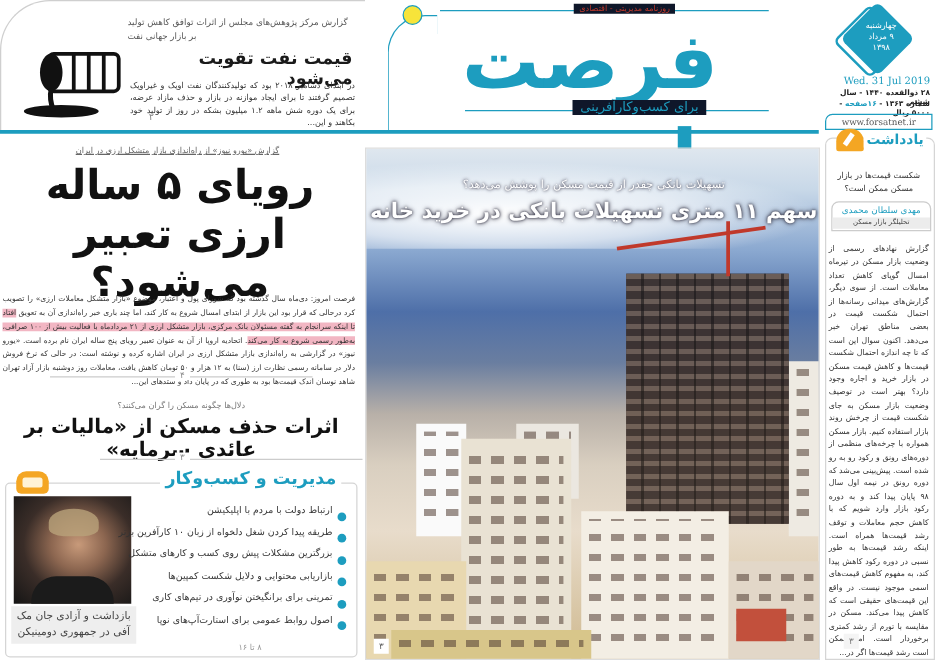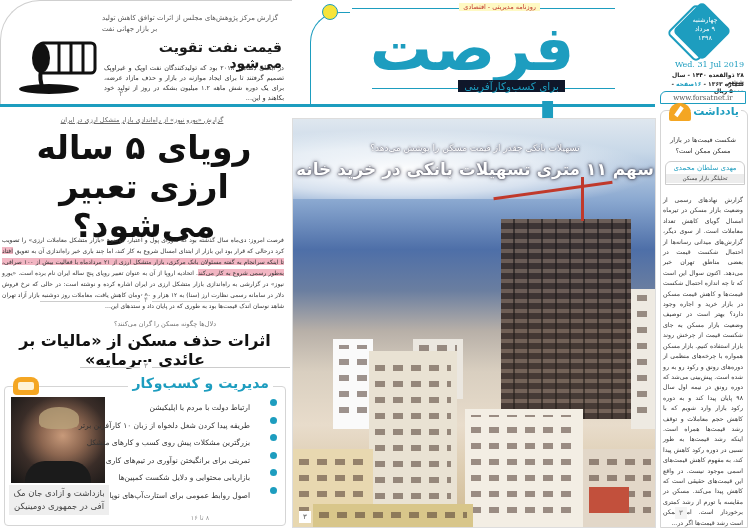--- a/index.html
+++ b/index.html
@@ -16,21 +16,21 @@
   .teaser .kicker { position: absolute; right: 10px; top: 12px; width: 180px; font-size: 7px; color: #555; text-align: left; line-height: 11px; }
   .teaser .title { position: absolute; right: 10px; top: 38px; width: 180px; font-size: 14px; font-weight: bold; color: #1a1a1a; text-align: right; }
   .teaser .body { position: absolute; right: 8px; top: 62px; width: 180px; font-size: 6.5px; line-height: 10px; color: #333; text-align: justify; }
   .teaser .pgnum { position: absolute; left: 118px; top: 88px; font-size: 8px; color: #888; }
   .top-rule { position: absolute; left: 0; top: 104px; width: 655px; height: 3px; background: #1d9dbf; }
 
   
   .masthead { position: absolute; left: 292px; top: 0; width: 363px; height: 104px; }
   .masthead .deco-line { position: absolute; left: 18px; top: 12px; width: 2px; height: 92px; border-left: 1.5px solid #1d9dbf; border-top: 1.5px solid #1d9dbf; border-top-left-radius: 30px; width: 40px; }
   .masthead .sun { position: absolute; left: 30px; top: 4px; width: 16px; height: 16px; border-radius: 50%; background: #f7e43a; border: 1.5px solid #1d9dbf; }
-  .masthead .tagline-top { position: absolute; right: 115px; top: 3px; font-size: 6.5px; color: #c0392b; background: #fef9c3; padding: 0 4px; }
+  .masthead .tagline-top { position: absolute; right: 115px; top: 3px; font-size: 6.5px; color: #c0392b; background: #0f172a; padding: 0 4px; }
   .masthead .tagline-top-line { position: absolute; left: 60px; right: 40px; top: 8px; height: 1px; background: #1d9dbf; }
   .masthead .logo { position: absolute; left: 20px; top: 10px; width: 320px; font-size: 62px; font-weight: bold; color: #1d9dbf; text-align: center; letter-spacing: -2px; line-height: 78px; }
   .masthead .tagline-bottom { position: absolute; right: 90px; top: 80px; font-size: 10.5px; color: #1d9dbf; background: #0f172a; padding: 0 6px; }
   .masthead .tagline-bottom-line { position: absolute; left: 80px; right: 40px; top: 88px; height: 1px; background: #1d9dbf; }
 
   
   .dateblock { position: absolute; left: 655px; top: 0; width: 95px; height: 104px; }
   .dateblock .diamond { position: absolute; left: 26px; top: 10px; width: 42px; height: 42px; background: #1d9dbf; transform: rotate(45deg); border-radius: 5px; }
   .dateblock .diamond-back { position: absolute; left: 20px; top: 12px; width: 42px; height: 42px; border: 2px solid #1d9dbf; transform: rotate(45deg); border-radius: 5px; }
   .dateblock .dtext { position: absolute; left: 20px; top: 16px; width: 60px; text-align: center; color: #fff; font-size: 6.5px; line-height: 9px; }
@@ -41,36 +41,36 @@
   .dateblock .url { position: absolute; right: 4px; top: 91px; width: 86px; height: 13px; border: 1px solid #1d9dbf; border-radius: 6px 0 0 0; font-size: 7px; color: #555; font-family: "DejaVu Serif", serif; direction: ltr; text-align: center; line-height: 12px; }
 
   
   .lead { position: absolute; left: 0; top: 110px; width: 290px; height: 260px; }
   .lead .kicker { position: absolute; right: 8px; top: 6px; width: 280px; text-align: center; font-size: 6.5px; color: #666; text-decoration: underline; }
   .lead .headline { position: absolute; right: 6px; top: 18px; width: 280px; text-align: center; font-size: 33px; font-weight: bold; line-height: 39px; color: #111; }
   .lead .body { position: absolute; right: 6px; top: 124px; width: 282px; font-size: 6px; line-height: 11px; color: #333; text-align: justify; }
   .lead .hl { background: #f2b6c3; }
   .lead .pgline { position: absolute; left: 40px; right: 40px; top: 191px; height: 1px; background: #ccc; }
   .lead .pgnum { position: absolute; left: 140px; top: 186px; font-size: 7px; color: #888; background: #fff; padding: 0 4px; }
-  .sub-kicker { position: absolute; left: 0; top: 320px; width: 290px; text-align: center; font-size: 6.5px; color: #777; margin-left: 20px; }
+  .sub-kicker { position: absolute; left: 0; top: 320px; width: 290px; text-align: center; font-size: 6.5px; color: #777; }
   .sub-headline { position: absolute; left: 0; top: 331px; width: 290px; text-align: center; font-size: 16px; font-weight: bold; color: #111; }
   .sub-pgline { position: absolute; left: 40px; right: 460px; top: 367px; height: 1px; background: #ccc; width: 210px; }
   .sub-pgnum { position: absolute; left: 140px; top: 362px; font-size: 7px; color: #888; background: #fff; padding: 0 4px; }
 
   
   .biz { position: absolute; left: 4px; top: 386px; width: 282px; height: 140px; background: #fff; border: 1px solid #d5d5d5; border-radius: 4px; }
   .biz .bag-icon { position: absolute; left: 8px; top: -10px; width: 26px; height: 18px; background: #f4a623; border-radius: 8px 8px 4px 4px; }
   .biz .bag-icon::after { content: ""; position: absolute; left: 5px; top: 5px; width: 16px; height: 8px; background: #fff3d6; border-radius: 2px; }
   .biz .title { position: absolute; right: 12px; top: -12px; font-size: 14px; font-weight: bold; color: #1d9dbf; background: #fff; padding: 0 4px; }
   .biz .photo { position: absolute; left: 6px; top: 10px; width: 94px; height: 86px; background: radial-gradient(ellipse at 55% 45%, #c89a7a 0%, #8c6650 30%, #3a2d28 60%, #151515 100%); }
   .biz .photo .hair { position: absolute; left: 28px; top: 10px; width: 40px; height: 22px; border-radius: 50% 50% 30% 30%; background: #b9a27b; opacity: .8; }
   .biz .photo .shirt { position: absolute; left: 14px; bottom: 0; width: 66px; height: 22px; background: #1b1b1b; border-radius: 20px 20px 0 0; }
   .biz .caption { position: absolute; left: 4px; top: 98px; width: 100px; background: #eee; text-align: center; font-size: 8.5px; line-height: 13px; color: #444; padding: 2px 0; }
   .biz ul { position: absolute; right: 8px; top: 12px; width: 172px; list-style: none; }
-  .biz li { font-size: 7.5px; line-height: 17.5px; color: #333; white-space: nowrap; display: flex; align-items: flex-start; gap: 20px; }
+  .biz li { font-size: 7.5px; line-height: 17.5px; color: #333; white-space: nowrap; display: flex; align-items: flex-end; gap: 4px; }
   .biz li .dot { width: 7px; height: 7px; border-radius: 50%; background: #1d9dbf; flex: none; }
   .biz .pages { position: absolute; left: 110px; bottom: 3px; width: 170px; text-align: center; font-size: 6.5px; color: #999; }
 
   
   .photo-main { position: absolute; left: 292px; top: 118px; width: 364px; height: 410px; overflow: hidden; border: 1px solid #ddd;
     background: linear-gradient(180deg, #dfe7ef 0%, #c8d8e8 8%, #8aa8d0 20%, #4e6fa8 32%, #6a7ea0 42%, #b8b0a8 52%, #d9cfc0 62%, #e8dccb 75%, #cfb98f 100%); }
   .photo-main .snow { position: absolute; left: 0; top: 10px; width: 364px; height: 70px; background: radial-gradient(ellipse at 30% 60%, #ffffff 0%, rgba(255,255,255,0.6) 40%, rgba(255,255,255,0) 70%); }
   .photo-main .tower { position: absolute; left: 208px; top: 100px; width: 130px; height: 200px; background: repeating-linear-gradient(0deg, #3a2e2a 0 6px, #6b5a50 6px 10px), #3b2f2a; opacity: .92; }
   .photo-main .tower::after { content: ""; position: absolute; inset: 0; background: repeating-linear-gradient(90deg, transparent 0 12px, rgba(20,15,12,.6) 12px 14px); }
   .photo-main .crane { position: absolute; left: 200px; top: 70px; width: 120px; height: 3px; background: #c0392b; transform: rotate(-8deg); }
@@ -174,25 +174,25 @@
     <li>
         <span class="dot"></span>
         <span>طریقه پیدا کردن شغل دلخواه از زبان ۱۰ کارآفرین برتر</span>
       </li>
     <li>
         <span class="dot"></span>
         <span>بزرگترین مشکلات پیش روی کسب و کارهای متشکل</span>
       </li>
     <li>
         <span class="dot"></span>
+        <span>بازاریابی محتوایی و دلایل شکست کمپین‌ها</span>
+      </li>
+    <li>
+        <span class="dot"></span>
         <span>تمرینی برای برانگیختن نوآوری در تیم‌های کاری</span>
-      </li>
-    <li>
-        <span class="dot"></span>
-        <span>بازاریابی محتوایی و دلایل شکست کمپین‌ها</span>
       </li>
     <li>
         <span class="dot"></span>
         <span>اصول روابط عمومی برای استارت‌آپ‌های نوپا</span>
       </li>
   </ul>
   <div class="pages">۸ تا ۱۶</div>
 </div>
 
 <div class="photo-main">

